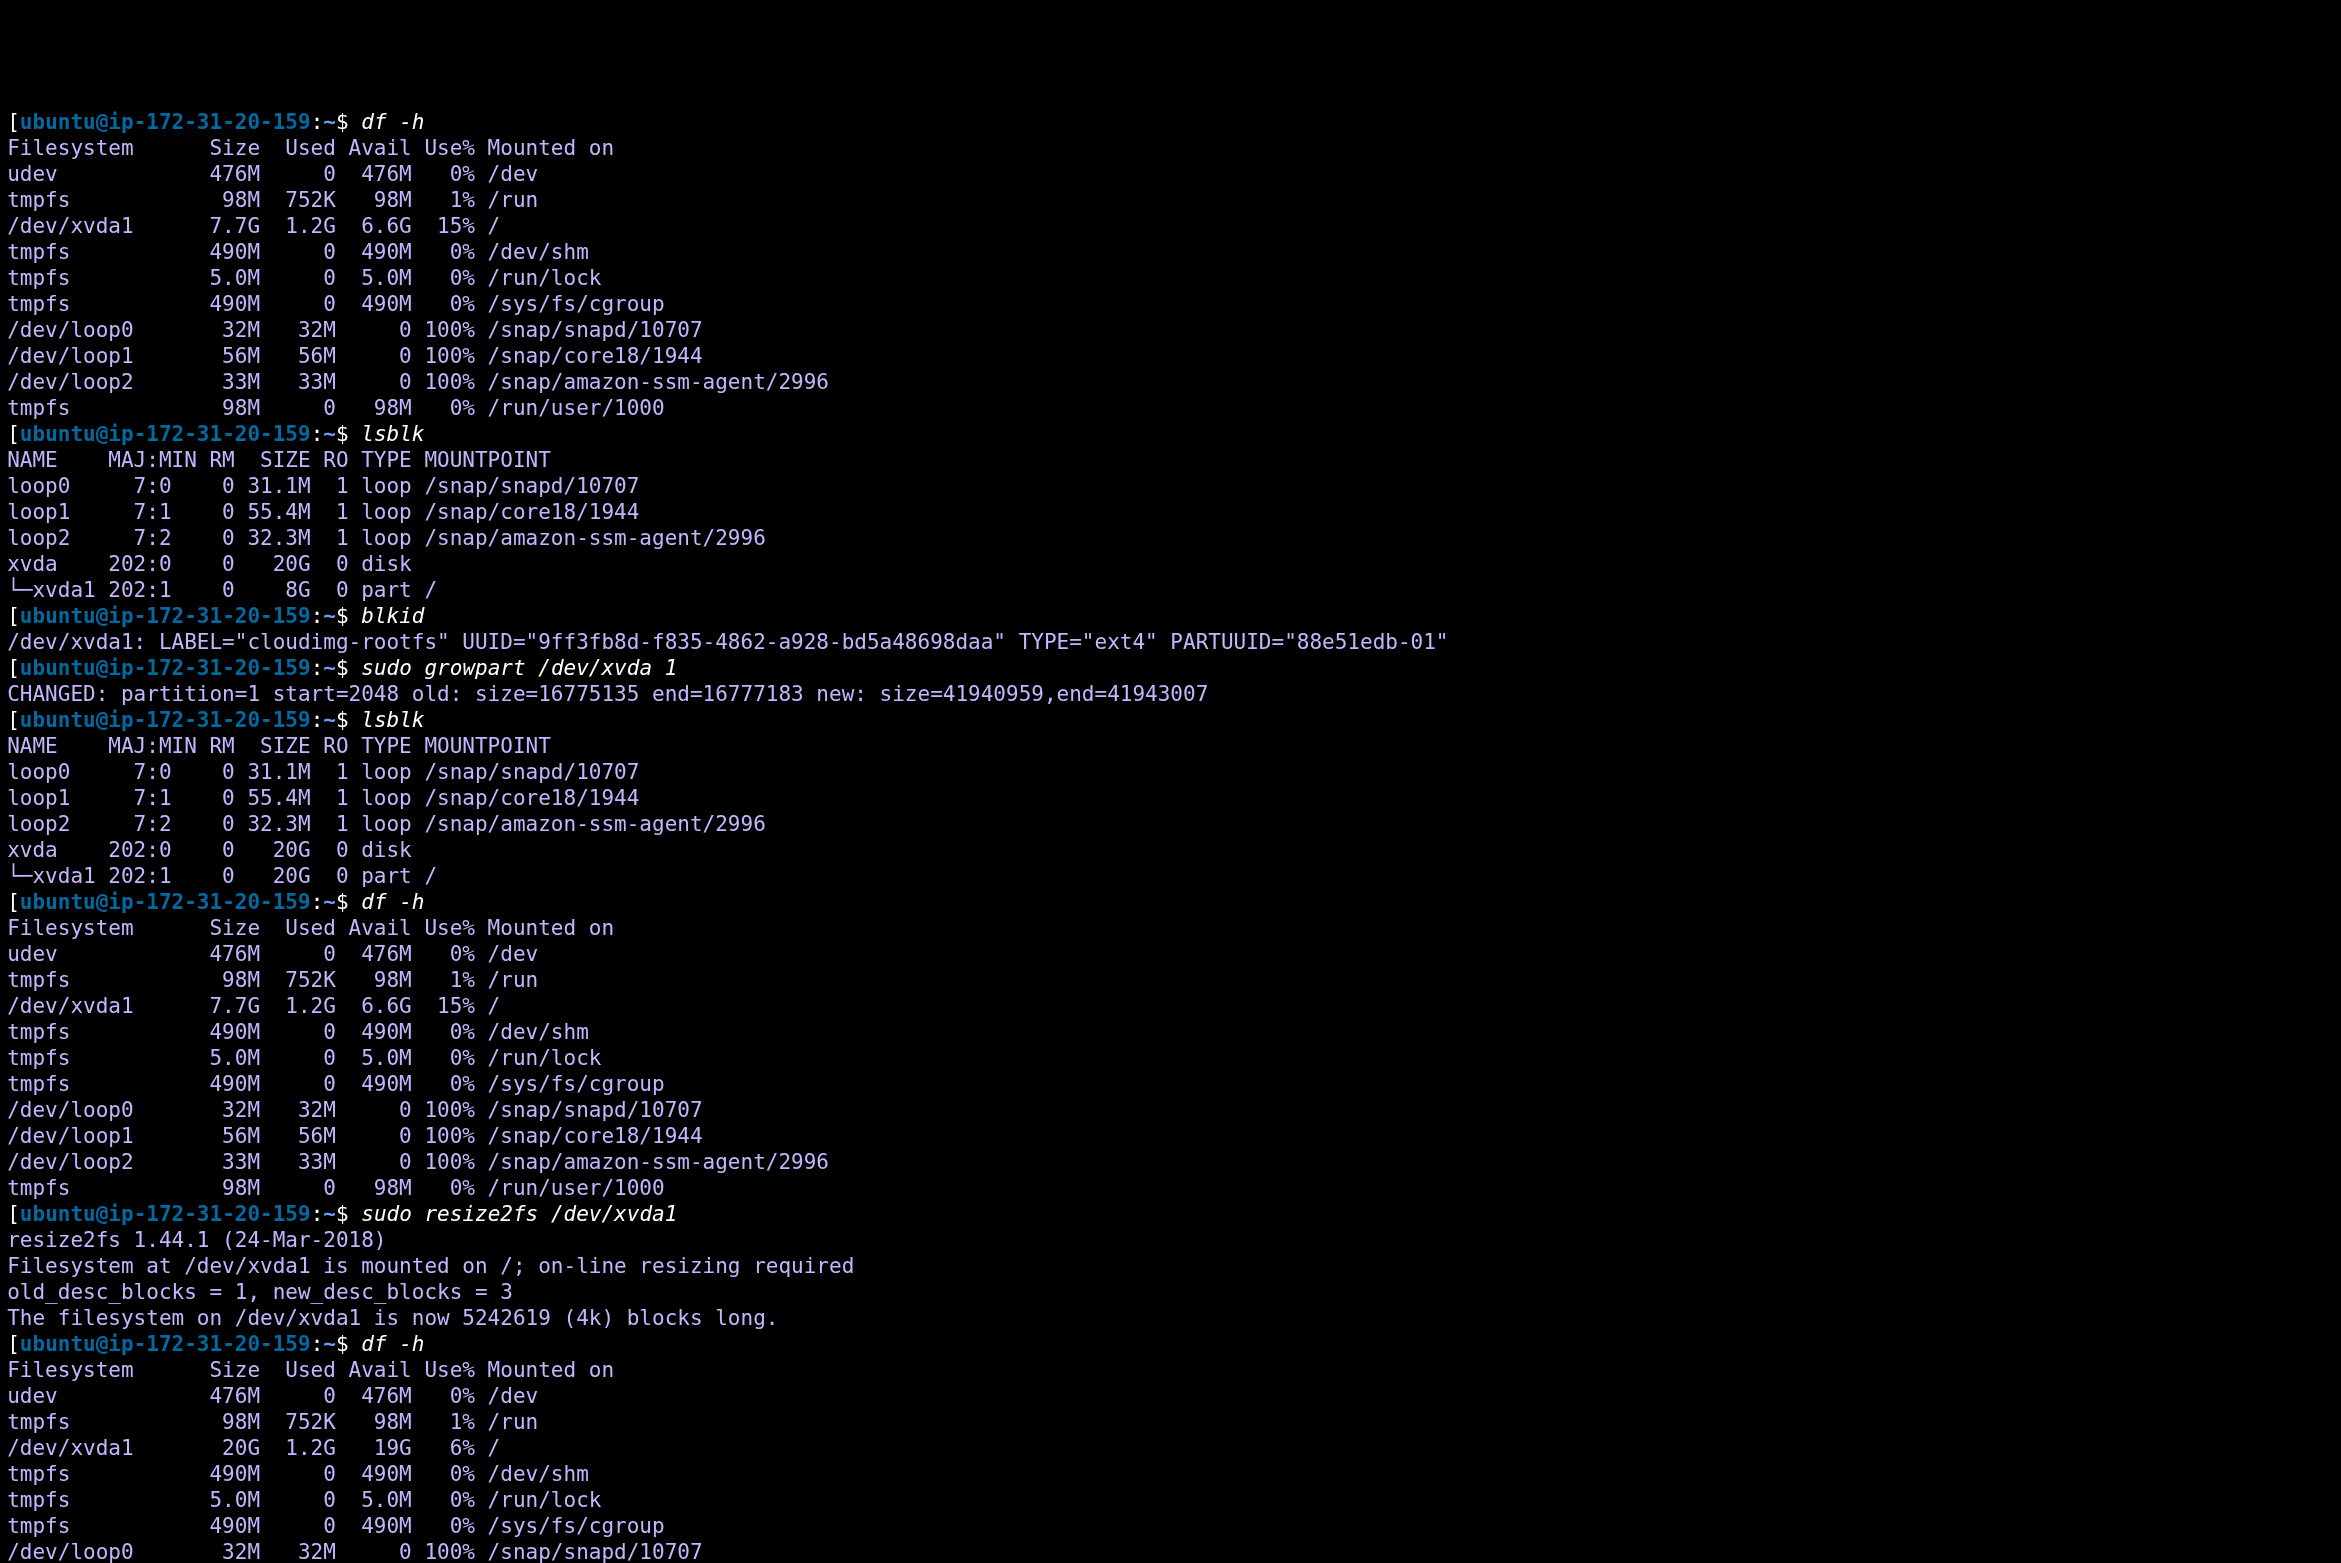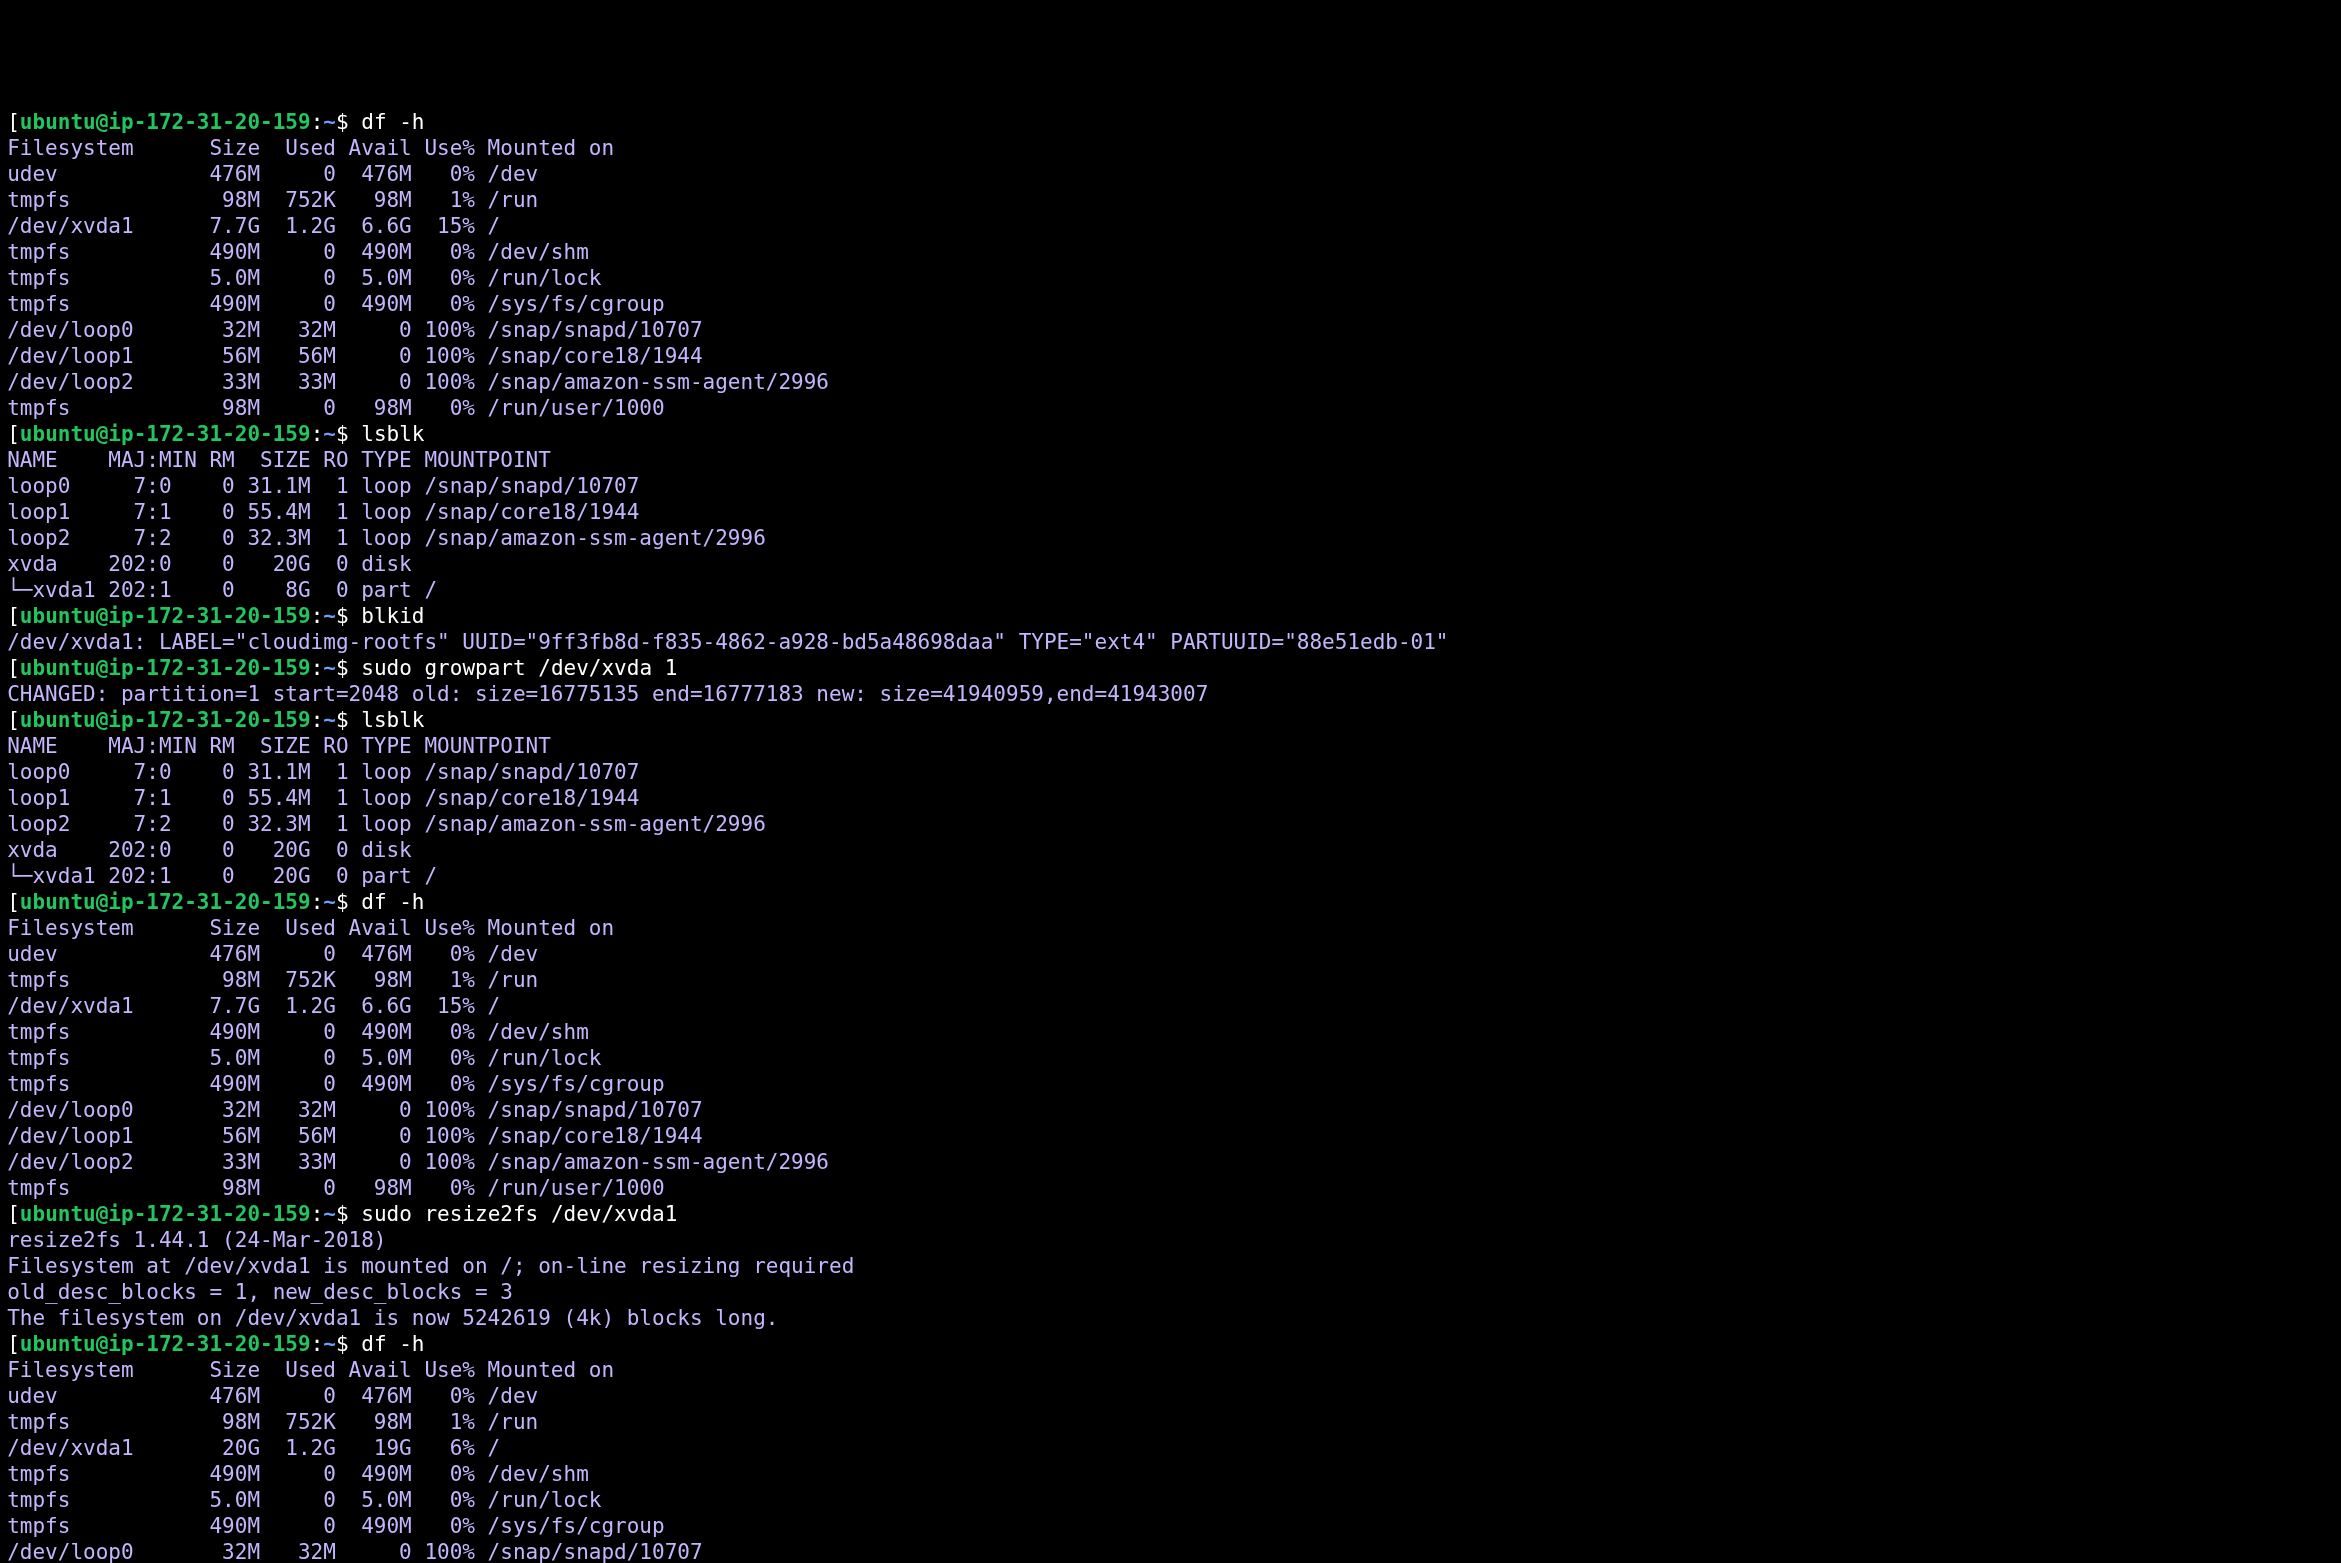--- a/index.html
+++ b/index.html
@@ -13,24 +13,24 @@
   body {
     font-family: "Menlo", "Consolas", "DejaVu Sans Mono", monospace;
     font-size: 21px;
     line-height: 26px;
     color: #ffffff;
     white-space: pre;
     padding: 5.4px 7.2px;
     box-sizing: border-box;
   }
   .line { white-space: pre; }
-  .user   { color: #22c55e; font-weight: bold; }   
+  .user   { color: #0369a1; font-weight: bold; }   
   .tilde  { color: #6aa0ff; font-weight: bold; }   
   .sep    { color: #ffffff; }                       
-  .cmd    { color: #ffffff; }                       
+  .cmd    { color: #ffffff; font-style: italic; }                       
   .out    { color: #c4b5fd; }
   .bracket { color: #ffffff; }
 </style>
 </head>
 <body>
 
 
 
 <div id="terminal"><div class="line"><span class="bracket">[</span><span class="user">ubuntu@ip-172-31-20-159</span><span class="sep">:</span><span class="tilde">~</span><span class="sep">$ </span><span class="cmd">df -h</span></div><div class="line out">Filesystem      Size  Used Avail Use% Mounted on</div><div class="line out">udev            476M     0  476M   0% /dev</div><div class="line out">tmpfs            98M  752K   98M   1% /run</div><div class="line out">/dev/xvda1      7.7G  1.2G  6.6G  15% /</div><div class="line out">tmpfs           490M     0  490M   0% /dev/shm</div><div class="line out">tmpfs           5.0M     0  5.0M   0% /run/lock</div><div class="line out">tmpfs           490M     0  490M   0% /sys/fs/cgroup</div><div class="line out">/dev/loop0       32M   32M     0 100% /snap/snapd/10707</div><div class="line out">/dev/loop1       56M   56M     0 100% /snap/core18/1944</div><div class="line out">/dev/loop2       33M   33M     0 100% /snap/amazon-ssm-agent/2996</div><div class="line out">tmpfs            98M     0   98M   0% /run/user/1000</div><div class="line"><span class="bracket">[</span><span class="user">ubuntu@ip-172-31-20-159</span><span class="sep">:</span><span class="tilde">~</span><span class="sep">$ </span><span class="cmd">lsblk</span></div><div class="line out">NAME    MAJ:MIN RM  SIZE RO TYPE MOUNTPOINT</div><div class="line out">loop0     7:0    0 31.1M  1 loop /snap/snapd/10707</div><div class="line out">loop1     7:1    0 55.4M  1 loop /snap/core18/1944</div><div class="line out">loop2     7:2    0 32.3M  1 loop /snap/amazon-ssm-agent/2996</div><div class="line out">xvda    202:0    0   20G  0 disk </div><div class="line out">└─xvda1 202:1    0    8G  0 part /</div><div class="line"><span class="bracket">[</span><span class="user">ubuntu@ip-172-31-20-159</span><span class="sep">:</span><span class="tilde">~</span><span class="sep">$ </span><span class="cmd">blkid</span></div><div class="line out">/dev/xvda1: LABEL="cloudimg-rootfs" UUID="9ff3fb8d-f835-4862-a928-bd5a48698daa" TYPE="ext4" PARTUUID="88e51edb-01"</div><div class="line"><span class="bracket">[</span><span class="user">ubuntu@ip-172-31-20-159</span><span class="sep">:</span><span class="tilde">~</span><span class="sep">$ </span><span class="cmd">sudo growpart /dev/xvda 1</span></div><div class="line out">CHANGED: partition=1 start=2048 old: size=16775135 end=16777183 new: size=41940959,end=41943007</div><div class="line"><span class="bracket">[</span><span class="user">ubuntu@ip-172-31-20-159</span><span class="sep">:</span><span class="tilde">~</span><span class="sep">$ </span><span class="cmd">lsblk</span></div><div class="line out">NAME    MAJ:MIN RM  SIZE RO TYPE MOUNTPOINT</div><div class="line out">loop0     7:0    0 31.1M  1 loop /snap/snapd/10707</div><div class="line out">loop1     7:1    0 55.4M  1 loop /snap/core18/1944</div><div class="line out">loop2     7:2    0 32.3M  1 loop /snap/amazon-ssm-agent/2996</div><div class="line out">xvda    202:0    0   20G  0 disk </div><div class="line out">└─xvda1 202:1    0   20G  0 part /</div><div class="line"><span class="bracket">[</span><span class="user">ubuntu@ip-172-31-20-159</span><span class="sep">:</span><span class="tilde">~</span><span class="sep">$ </span><span class="cmd">df -h</span></div><div class="line out">Filesystem      Size  Used Avail Use% Mounted on</div><div class="line out">udev            476M     0  476M   0% /dev</div><div class="line out">tmpfs            98M  752K   98M   1% /run</div><div class="line out">/dev/xvda1      7.7G  1.2G  6.6G  15% /</div><div class="line out">tmpfs           490M     0  490M   0% /dev/shm</div><div class="line out">tmpfs           5.0M     0  5.0M   0% /run/lock</div><div class="line out">tmpfs           490M     0  490M   0% /sys/fs/cgroup</div><div class="line out">/dev/loop0       32M   32M     0 100% /snap/snapd/10707</div><div class="line out">/dev/loop1       56M   56M     0 100% /snap/core18/1944</div><div class="line out">/dev/loop2       33M   33M     0 100% /snap/amazon-ssm-agent/2996</div><div class="line out">tmpfs            98M     0   98M   0% /run/user/1000</div><div class="line"><span class="bracket">[</span><span class="user">ubuntu@ip-172-31-20-159</span><span class="sep">:</span><span class="tilde">~</span><span class="sep">$ </span><span class="cmd">sudo resize2fs /dev/xvda1</span></div><div class="line out">resize2fs 1.44.1 (24-Mar-2018)</div><div class="line out">Filesystem at /dev/xvda1 is mounted on /; on-line resizing required</div><div class="line out">old_desc_blocks = 1, new_desc_blocks = 3</div><div class="line out">The filesystem on /dev/xvda1 is now 5242619 (4k) blocks long.</div><div class="line out"></div><div class="line"><span class="bracket">[</span><span class="user">ubuntu@ip-172-31-20-159</span><span class="sep">:</span><span class="tilde">~</span><span class="sep">$ </span><span class="cmd">df -h</span></div><div class="line out">Filesystem      Size  Used Avail Use% Mounted on</div><div class="line out">udev            476M     0  476M   0% /dev</div><div class="line out">tmpfs            98M  752K   98M   1% /run</div><div class="line out">/dev/xvda1       20G  1.2G   19G   6% /</div><div class="line out">tmpfs           490M     0  490M   0% /dev/shm</div><div class="line out">tmpfs           5.0M     0  5.0M   0% /run/lock</div><div class="line out">tmpfs           490M     0  490M   0% /sys/fs/cgroup</div><div class="line out">/dev/loop0       32M   32M     0 100% /snap/snapd/10707</div><div class="line out">/dev/loop1       56M   56M     0 100% /snap/core18/1944</div></div>
 

